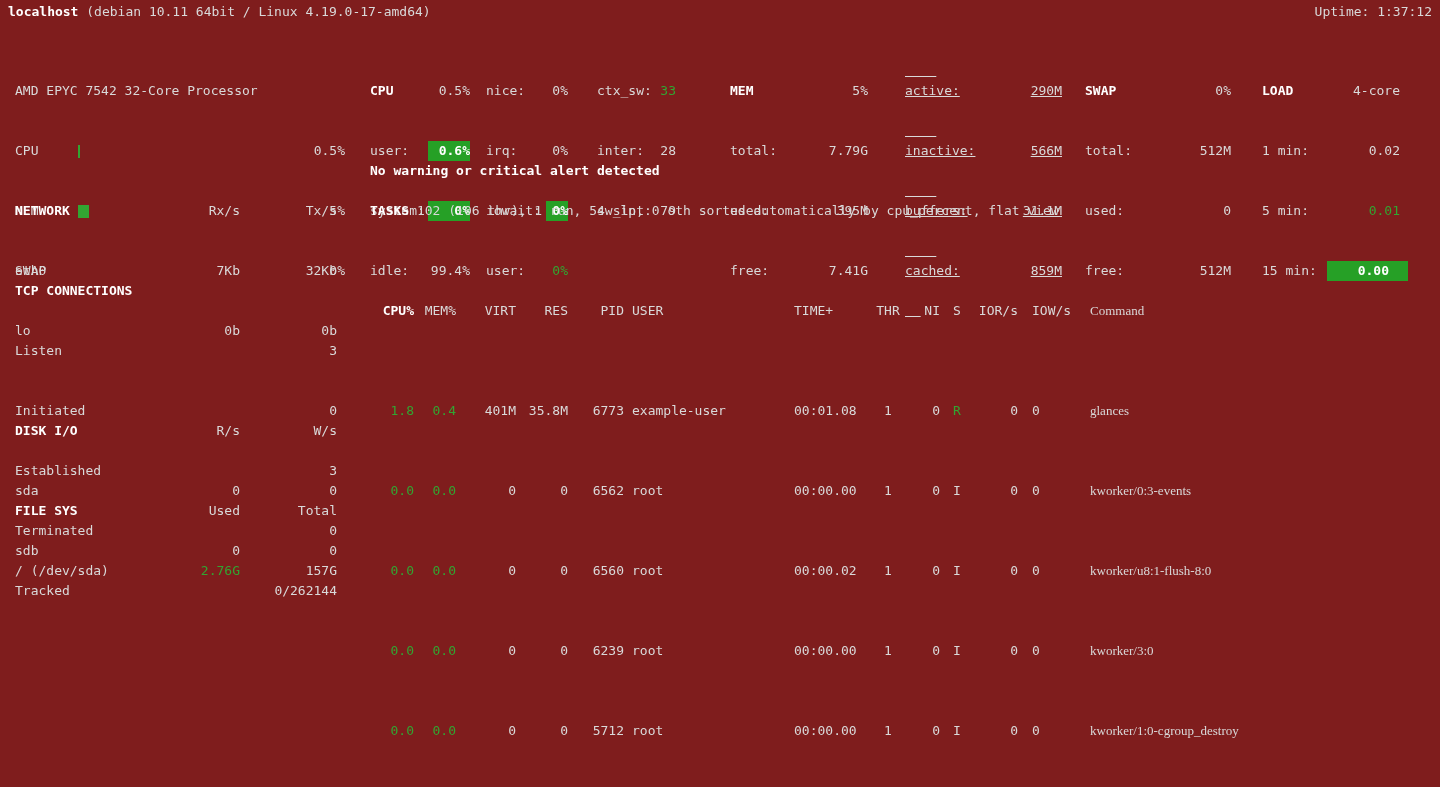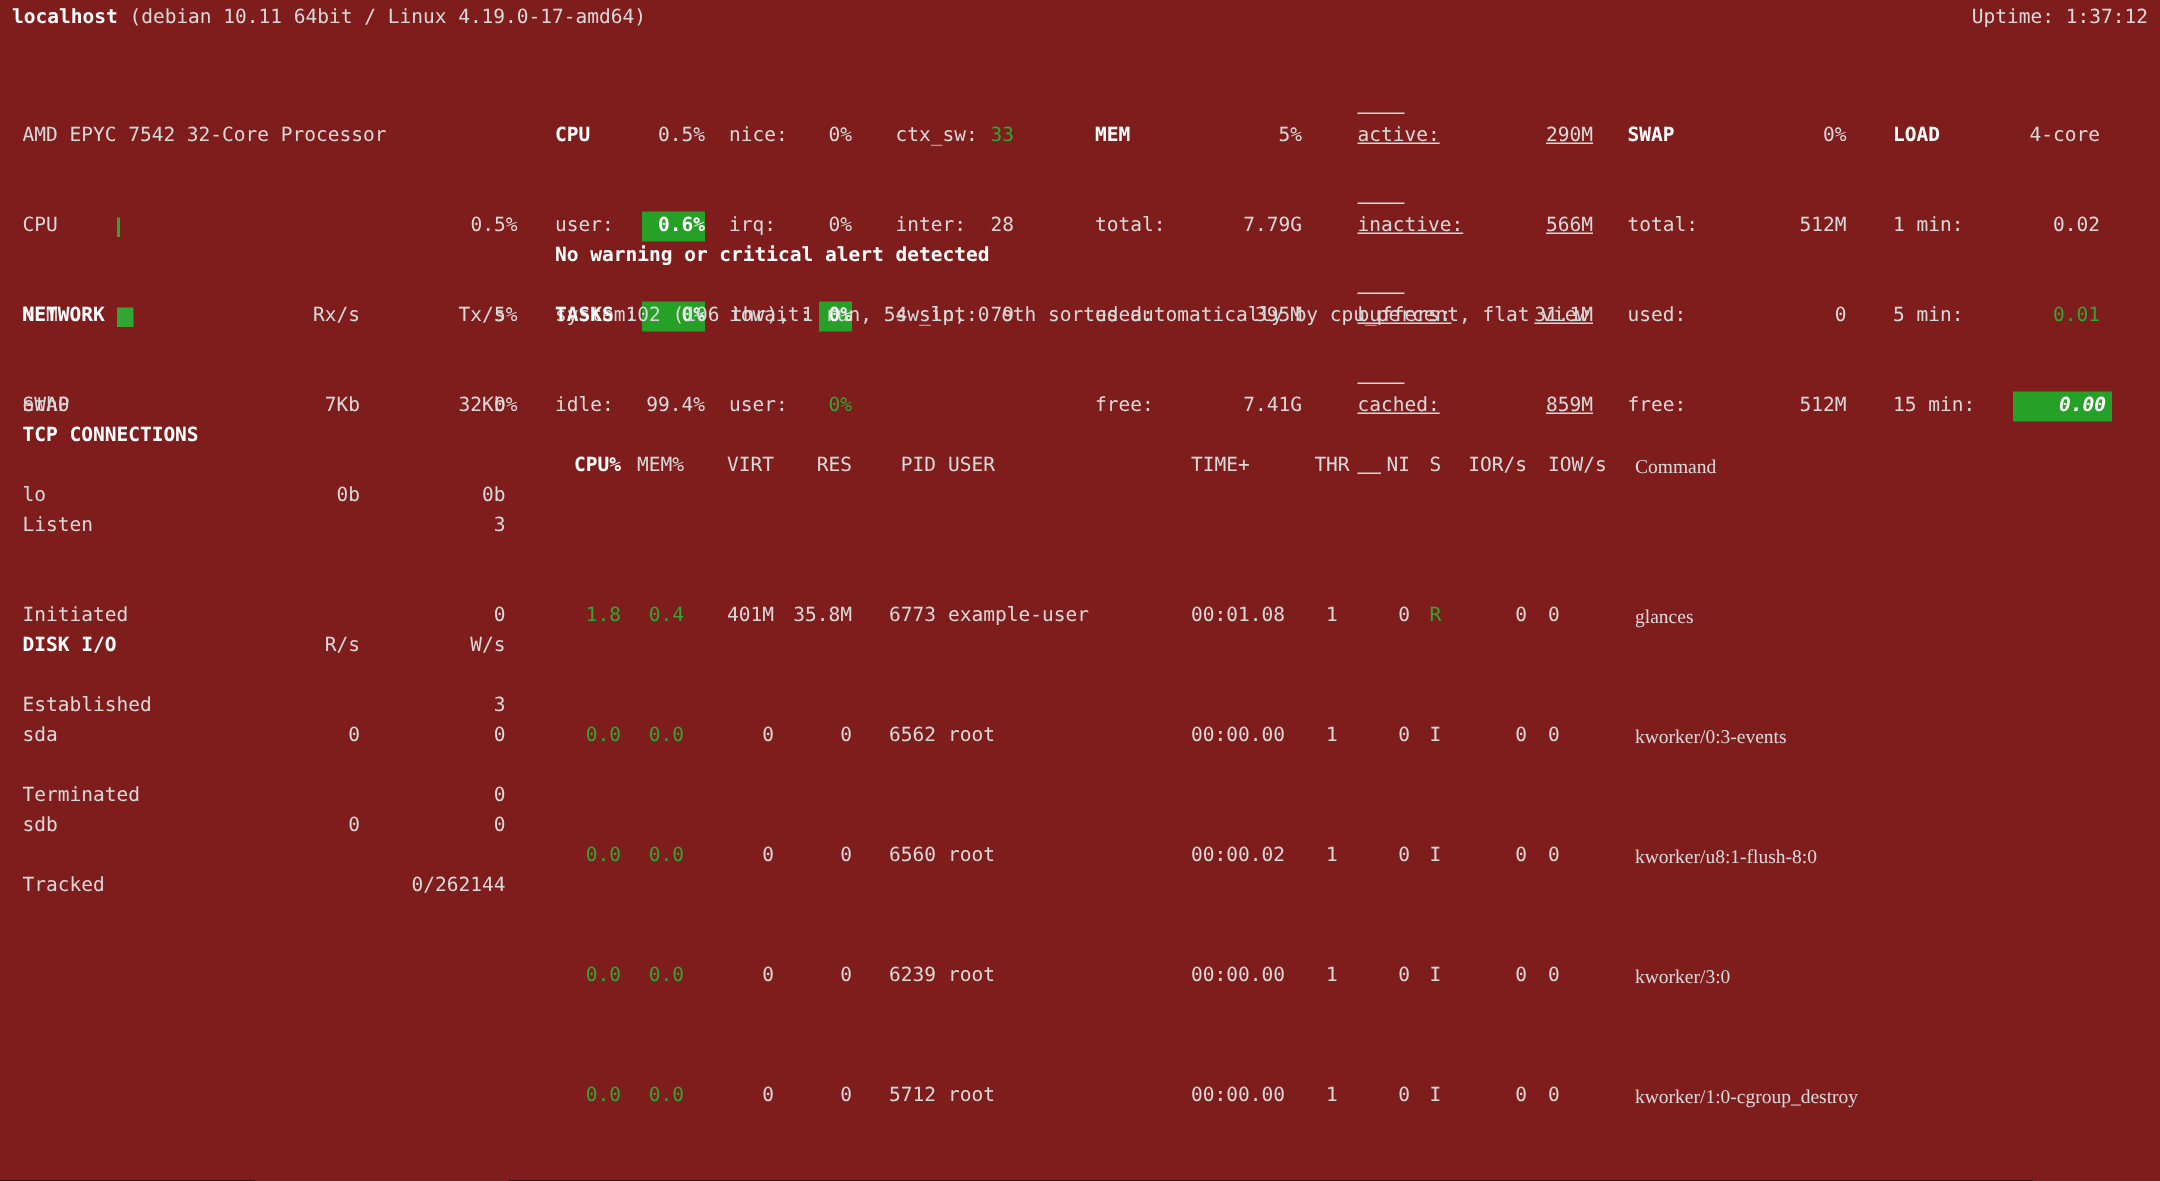--- a/index.html
+++ b/index.html
@@ -10,21 +10,21 @@
     position:relative;width:1440px;height:787px;background:#7f1d1d;overflow:hidden;
     font-family:"DejaVu Sans Mono",monospace;font-size:13px;line-height:20px;
     color:var(--fg);white-space:pre;
   }
   .b{font-weight:bold;color:var(--bright);}
   .green{color:var(--green);}
   .gbg{background:var(--greenbg);color:var(--bright);font-weight:bold;}
   .abs{position:absolute;}
   .mrow{display:flex;justify-content:space-between;height:20px;}
   .vcell{display:inline-block;text-align:right;}
-  .vw42{width:42px;} .vw22{width:22px;} .vw62{width:62px;padding-right:4px;margin-right:-8px;font-style:italic;}
+  .vw42{width:42px;} .vw22{width:22px;} .vw62{width:62px;padding-right:19px;margin-right:-8px;}
   
   .sidebar-block{width:322px;}
   .srow{display:flex;height:20px;}
   .sname{flex:1;}
   .sv1{width:100px;text-align:right;}
   .sv2{width:97px;text-align:right;}
   
   .qlrow{display:flex;height:20px;align-items:center;}
   .qllabel{width:63px;}
   .qlbarzone{flex:1;height:13px;position:relative;}
@@ -150,20 +150,24 @@
   </div>
 
   
   <div class="abs sidebar-block" style="left:15px;top:381px;">
     <div class="srow"><span class="sname b">DISK I/O</span><span class="sv1">R/s</span><span class="sv2">W/s</span></div>
     <div class="srow"><span class="sname">sda</span><span class="sv1">0</span><span class="sv2">0</span></div>
     <div class="srow"><span class="sname">sdb</span><span class="sv1">0</span><span class="sv2">0</span></div>
   </div>
 
   
+  <div class="abs sidebar-block" style="left:15px;top:461px;">
+    <div class="srow"><span class="sname b">FILE SYS</span><span class="sv1">Used</span><span class="sv2">Total</span></div>
+    <div class="srow"><span class="sname">/ (/dev/sda)</span><span class="sv1 green">2.76G</span><span class="sv2">157G</span></div>
+  </div>
 
   
   <div class="abs b" style="left:370px;top:161px;">No warning or critical alert detected</div>
 
   
   <div class="abs" style="left:370px;top:201px;"><span class="b">TASKS</span><span> </span><span>102 (106 thr), 1 run, 54 slp, 0 oth sorted automatically by cpu_percent, flat view</span></div>
 
   
   <div class="abs ptable" style="left:370px;top:261px;">
     <div class="prow">

